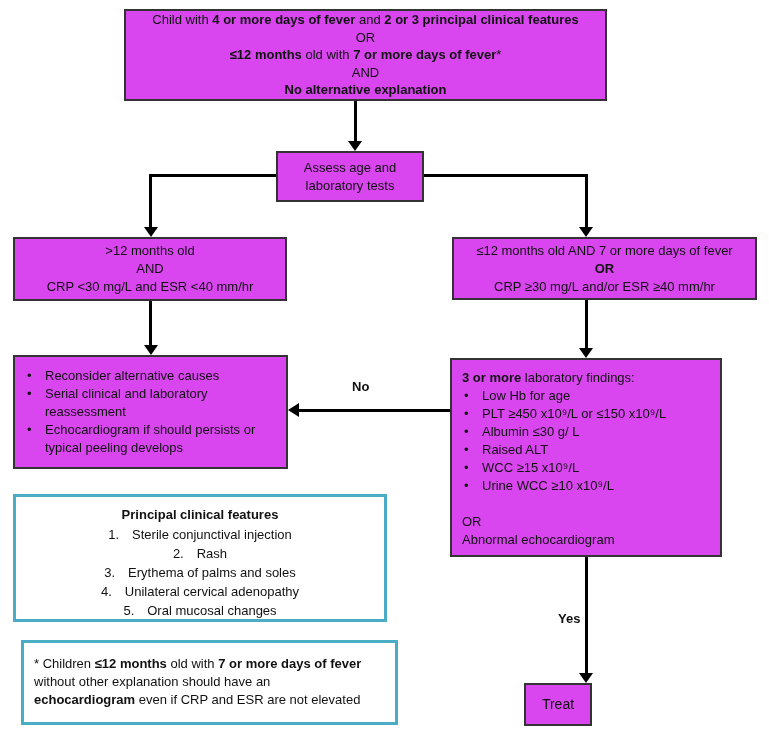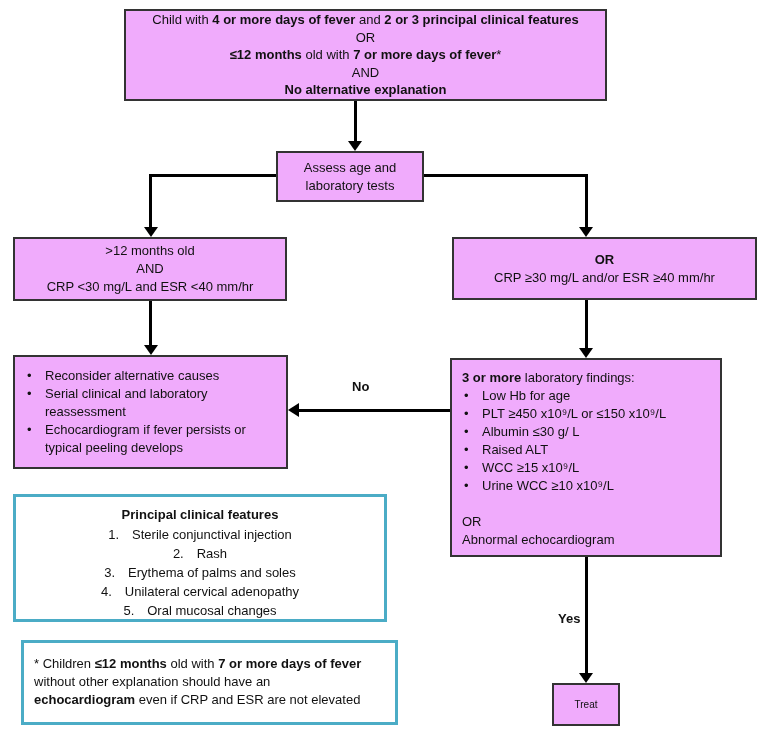--- a/index.html
+++ b/index.html
@@ -3,21 +3,21 @@
 <meta charset="utf-8">
 <style>
   html,body{margin:0;padding:0;background:#ffffff;}
   .canvas{
     position:relative;width:769px;height:736px;background:#ffffff;
     font-family:"Liberation Sans","DejaVu Sans",sans-serif;
     font-size:13px;color:#111;line-height:17.5px;overflow:hidden;
   }
   .box{
     position:absolute;box-sizing:border-box;
-    background:#f0abfc;border:2px solid #333333;
+    background:#d946ef;border:2px solid #333333;
     display:flex;flex-direction:column;justify-content:center;
   }
   .box.centered{align-items:center;text-align:center;}
   .box .ln{white-space:nowrap;}
   .outline-box{
     position:absolute;box-sizing:border-box;background:#ffffff;
     border:3px solid #4bacc6;
   }
   b{font-weight:bold;}
   .bold{font-weight:bold;text-align:right;}
@@ -68,20 +68,21 @@
   <div class="stem-v" style="left:584.5px;top:173.5px;height:54px;"></div>
   <div class="ah-down" style="left:579px;top:227px;"></div>
 
   <div class="box centered" style="left:13px;top:237px;width:274px;height:64px;line-height:18px;">
     <div class="ln">&gt;12 months old</div>
     <div class="ln">AND</div>
     <div class="ln">CRP &lt;30 mg/L and ESR &lt;40 mm/hr</div>
   </div>
 
   <div class="box centered" style="left:452px;top:237px;width:305px;height:63px;line-height:18px;">
+    <div class="ln">≤12 months old AND 7 or more days of fever</div>
     <div class="ln bold">OR</div>
     <div class="ln">CRP ≥30 mg/L and/or ESR ≥40 mm/hr</div>
   </div>
 
   <div class="stem-v" style="left:149px;top:301px;height:44px;"></div>
   <div class="ah-down" style="left:143.5px;top:345px;"></div>
 
   <div class="stem-v" style="left:584.5px;top:300px;height:48px;"></div>
   <div class="ah-down" style="left:579px;top:348px;"></div>
 
@@ -89,21 +90,21 @@
     <div class="brow">
       <span class="bdot">•</span>
       <span class="btxt">Reconsider alternative causes</span>
     </div>
     <div class="brow">
       <span class="bdot">•</span>
       <span class="btxt">Serial clinical and laboratory reassessment</span>
     </div>
     <div class="brow">
       <span class="bdot">•</span>
-      <span class="btxt">Echocardiogram if fever persists or typical peeling develops</span>
+      <span class="btxt">Echocardiogram if should persists or typical peeling develops</span>
     </div>
   </div>
 
   <div class="box" style="left:450px;top:358px;width:272px;height:199px;padding:8px 6px 6px 10px;justify-content:flex-end;">
     <div class="lab-line"><b>3 or more</b><span> laboratory findings:</span></div>
     <div class="brow">
       <span class="bdot">•</span>
       <span class="btxt">Low Hb for age</span>
     </div>
     <div class="brow">
@@ -162,17 +163,17 @@
   <div class="stem-v" style="left:584.5px;top:557px;height:117px;"></div>
   <div class="ah-down" style="left:579px;top:673px;"></div>
   <div class="edge-label" style="left:558px;top:610px;">Yes</div>
 
   <div class="outline-box" style="left:13px;top:640px;width:377px;height:85px;padding:12px 6px 0 10px;margin-left:8px;">
     <div class="fn-line"><span>* Children </span><b>≤12 months</b><span> old with </span><b>7 or more days of fever</b></div>
     <div class="fn-line">without other explanation should have an</div>
     <div class="fn-line"><b>echocardiogram</b><span> even if CRP and ESR are not elevated</span></div>
   </div>
 
-  <div class="box centered" style="left:552px;top:683px;width:68px;height:43px;font-size:10px;">
+  <div class="box centered" style="left:524px;top:683px;width:68px;height:43px;font-size:14px;">
     <div class="ln">Treat</div>
   </div>
 
 </div>
 
 </body></html>

